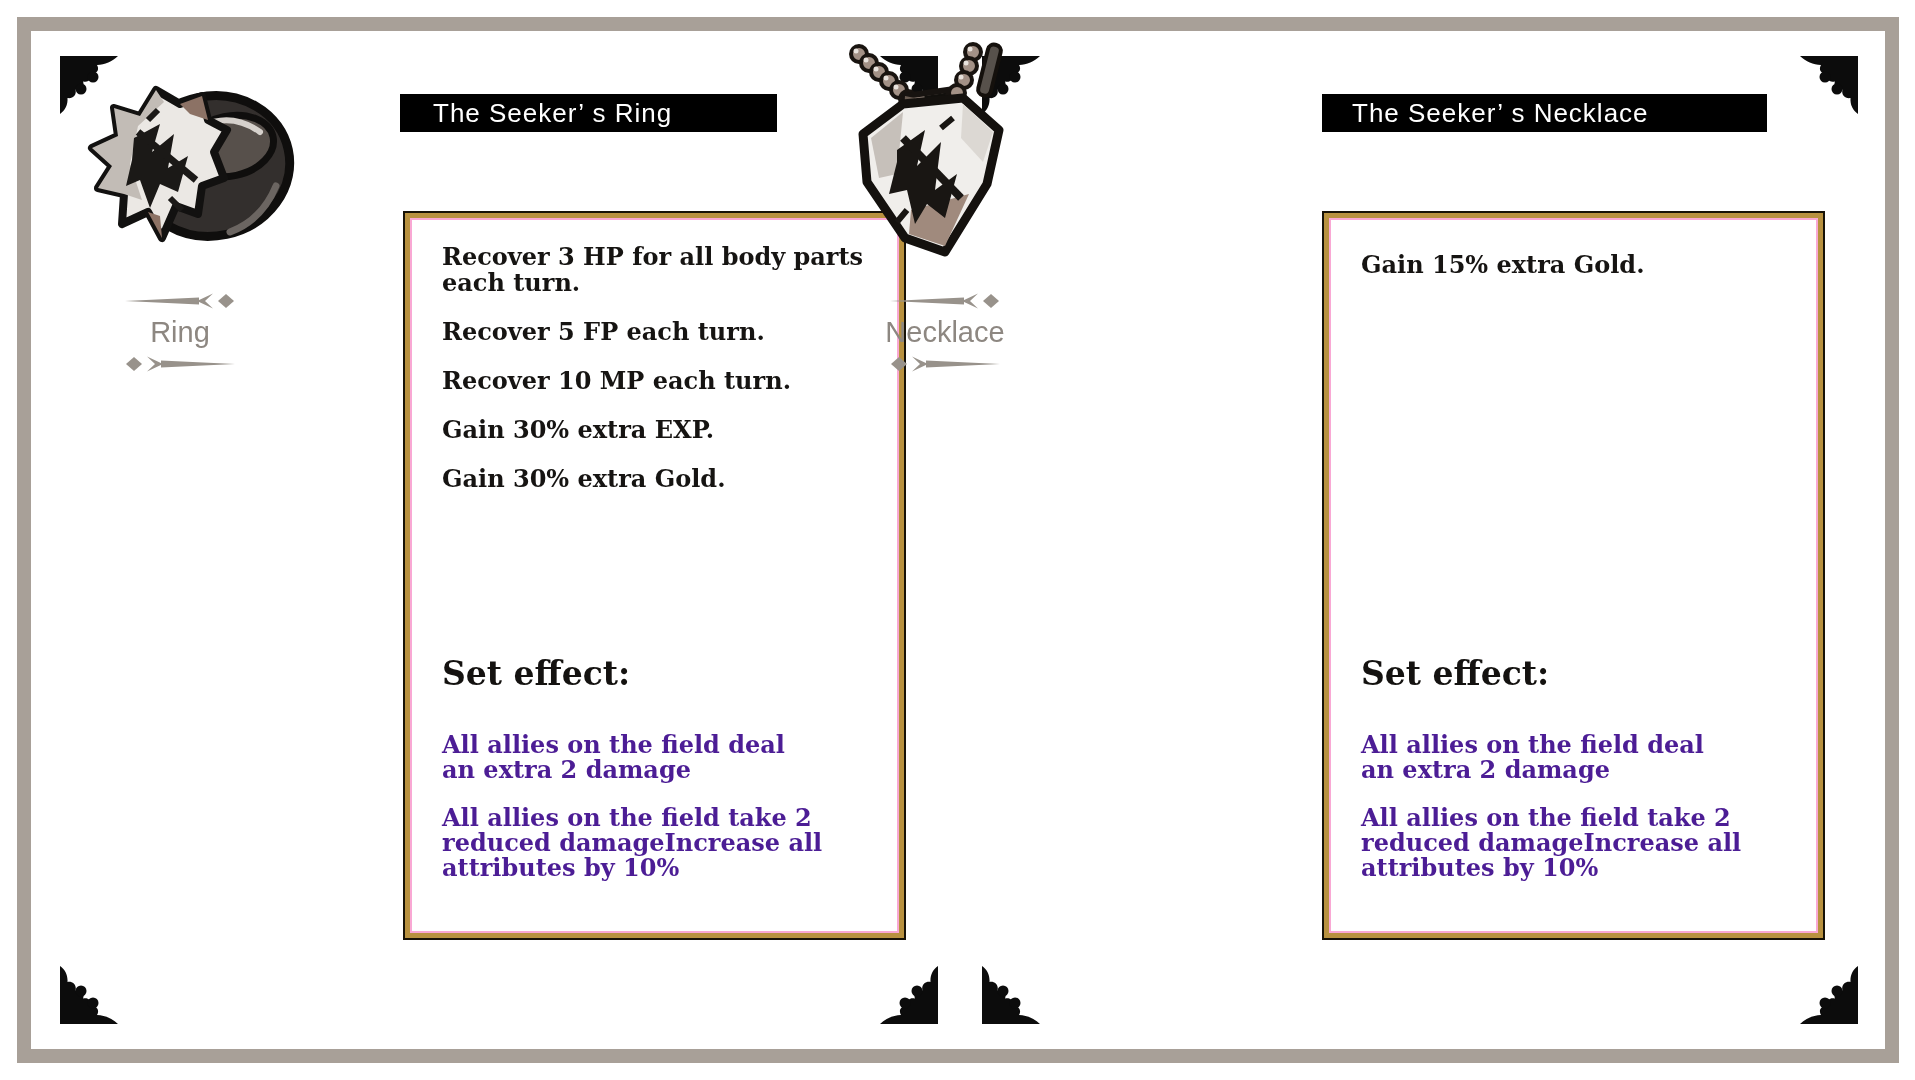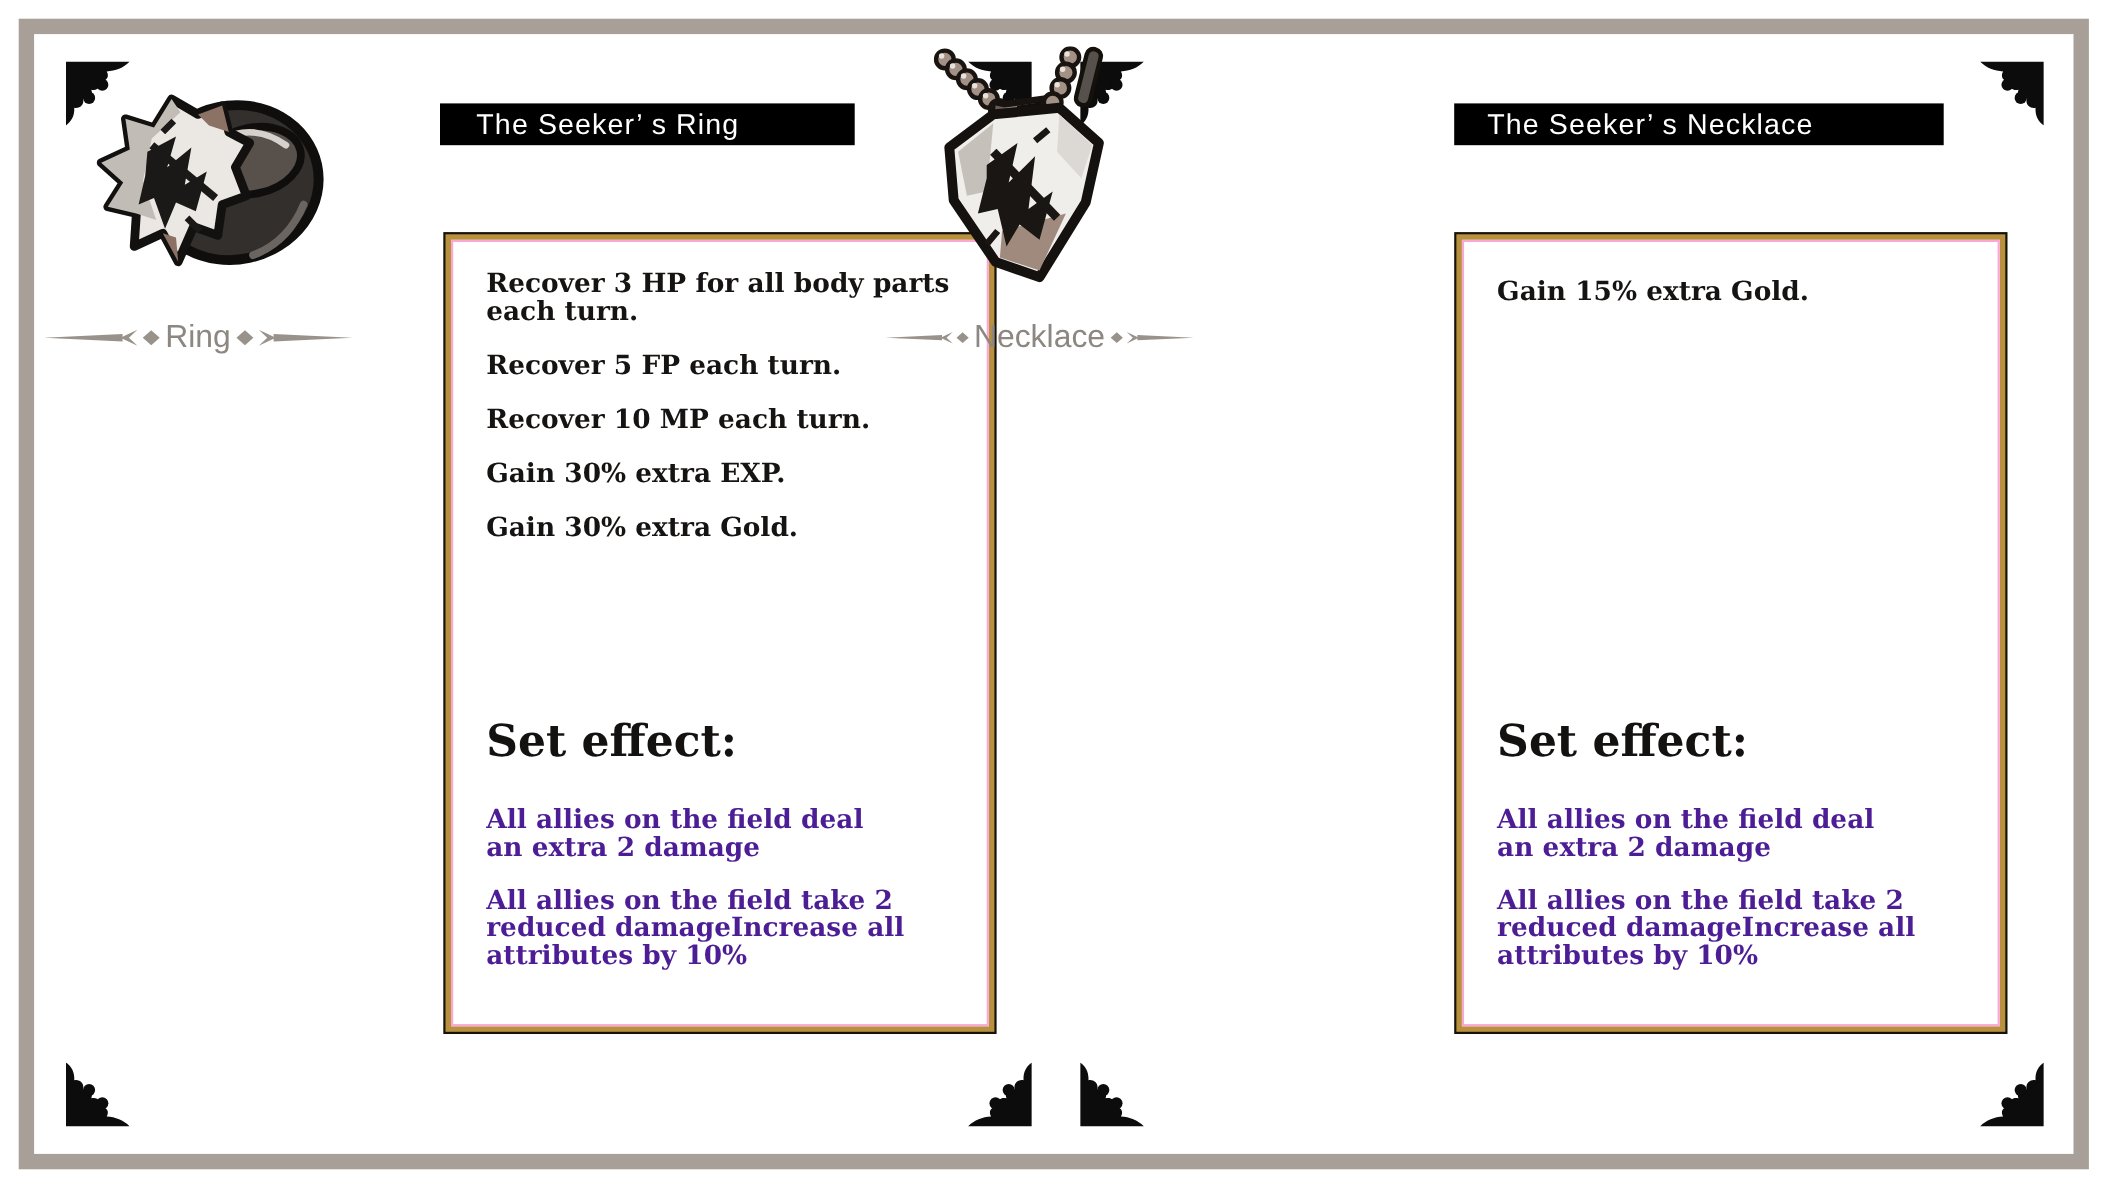--- a/index.html
+++ b/index.html
@@ -32,30 +32,30 @@
     box-shadow:0 0 0 5px #b8913f, 0 0 0 7px #171207;
   }
   .box-inner{position:absolute;left:0;top:0;right:0;bottom:0;}
   .effects{position:absolute;left:30px;right:26px;top:24px;}
   .effects p{
     margin:0 0 23px 0;font-size:24px;line-height:26px;font-weight:bold;color:#161412;
   }
   .card-necklace .effects p{margin-bottom:17px;}
   .set-block{position:absolute;left:30px;right:26px;top:434px;}
   .set-heading{
-    font-size:40px;line-height:40px;font-weight:bold;color:#141210;margin:0 0 38px 0;
+    font-size:33px;line-height:40px;font-weight:bold;color:#141210;margin:0 0 38px 0;
   }
   .set-block p{
     margin:0 0 23px 0;font-size:24px;line-height:25px;font-weight:bold;color:#4c1d95;
   }
 
   
   .caption-row{
     position:absolute;display:flex;align-items:center;justify-content:center;gap:4px;
-    color:#8d8781;font-family:"Liberation Sans", sans-serif;font-size:29px;
+    color:#8d8781;font-family:"Liberation Sans", sans-serif;font-size:29px;flex-direction:column;
   }
   .caption-row svg{display:block;}
 
   .illustration{position:absolute;}
   .illustration svg{width:100%;height:100%;display:block;}
 </style>
 </head>
 <body>
 
 <svg width="0" height="0" style="position:absolute">

